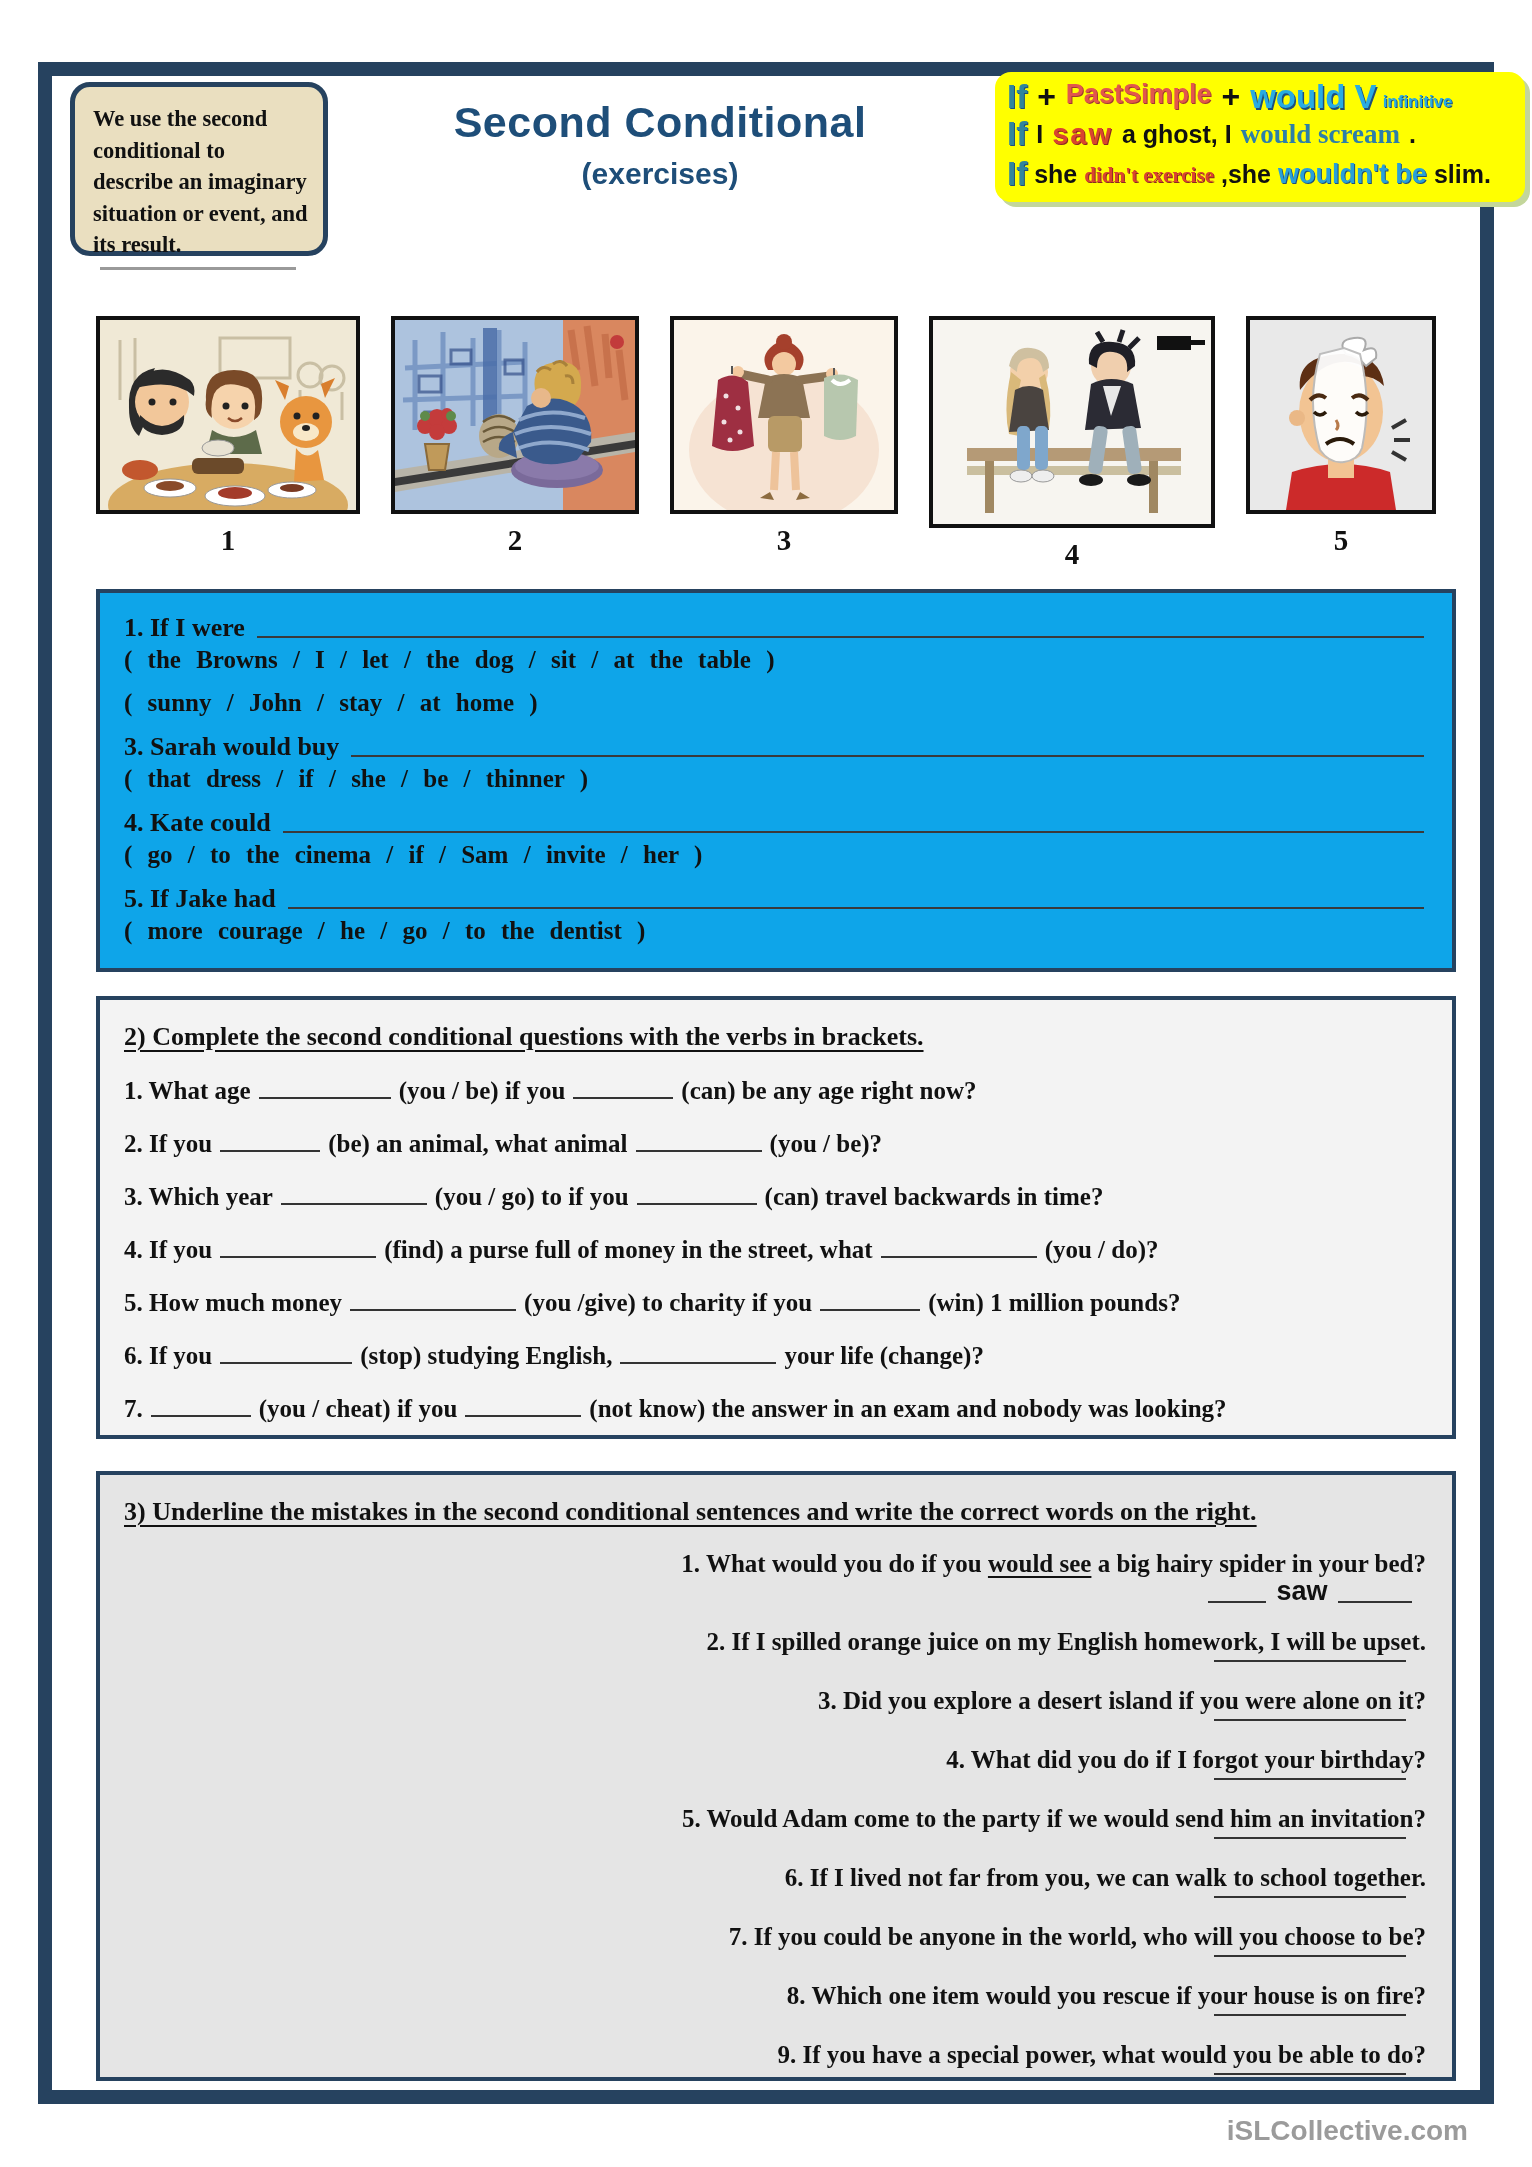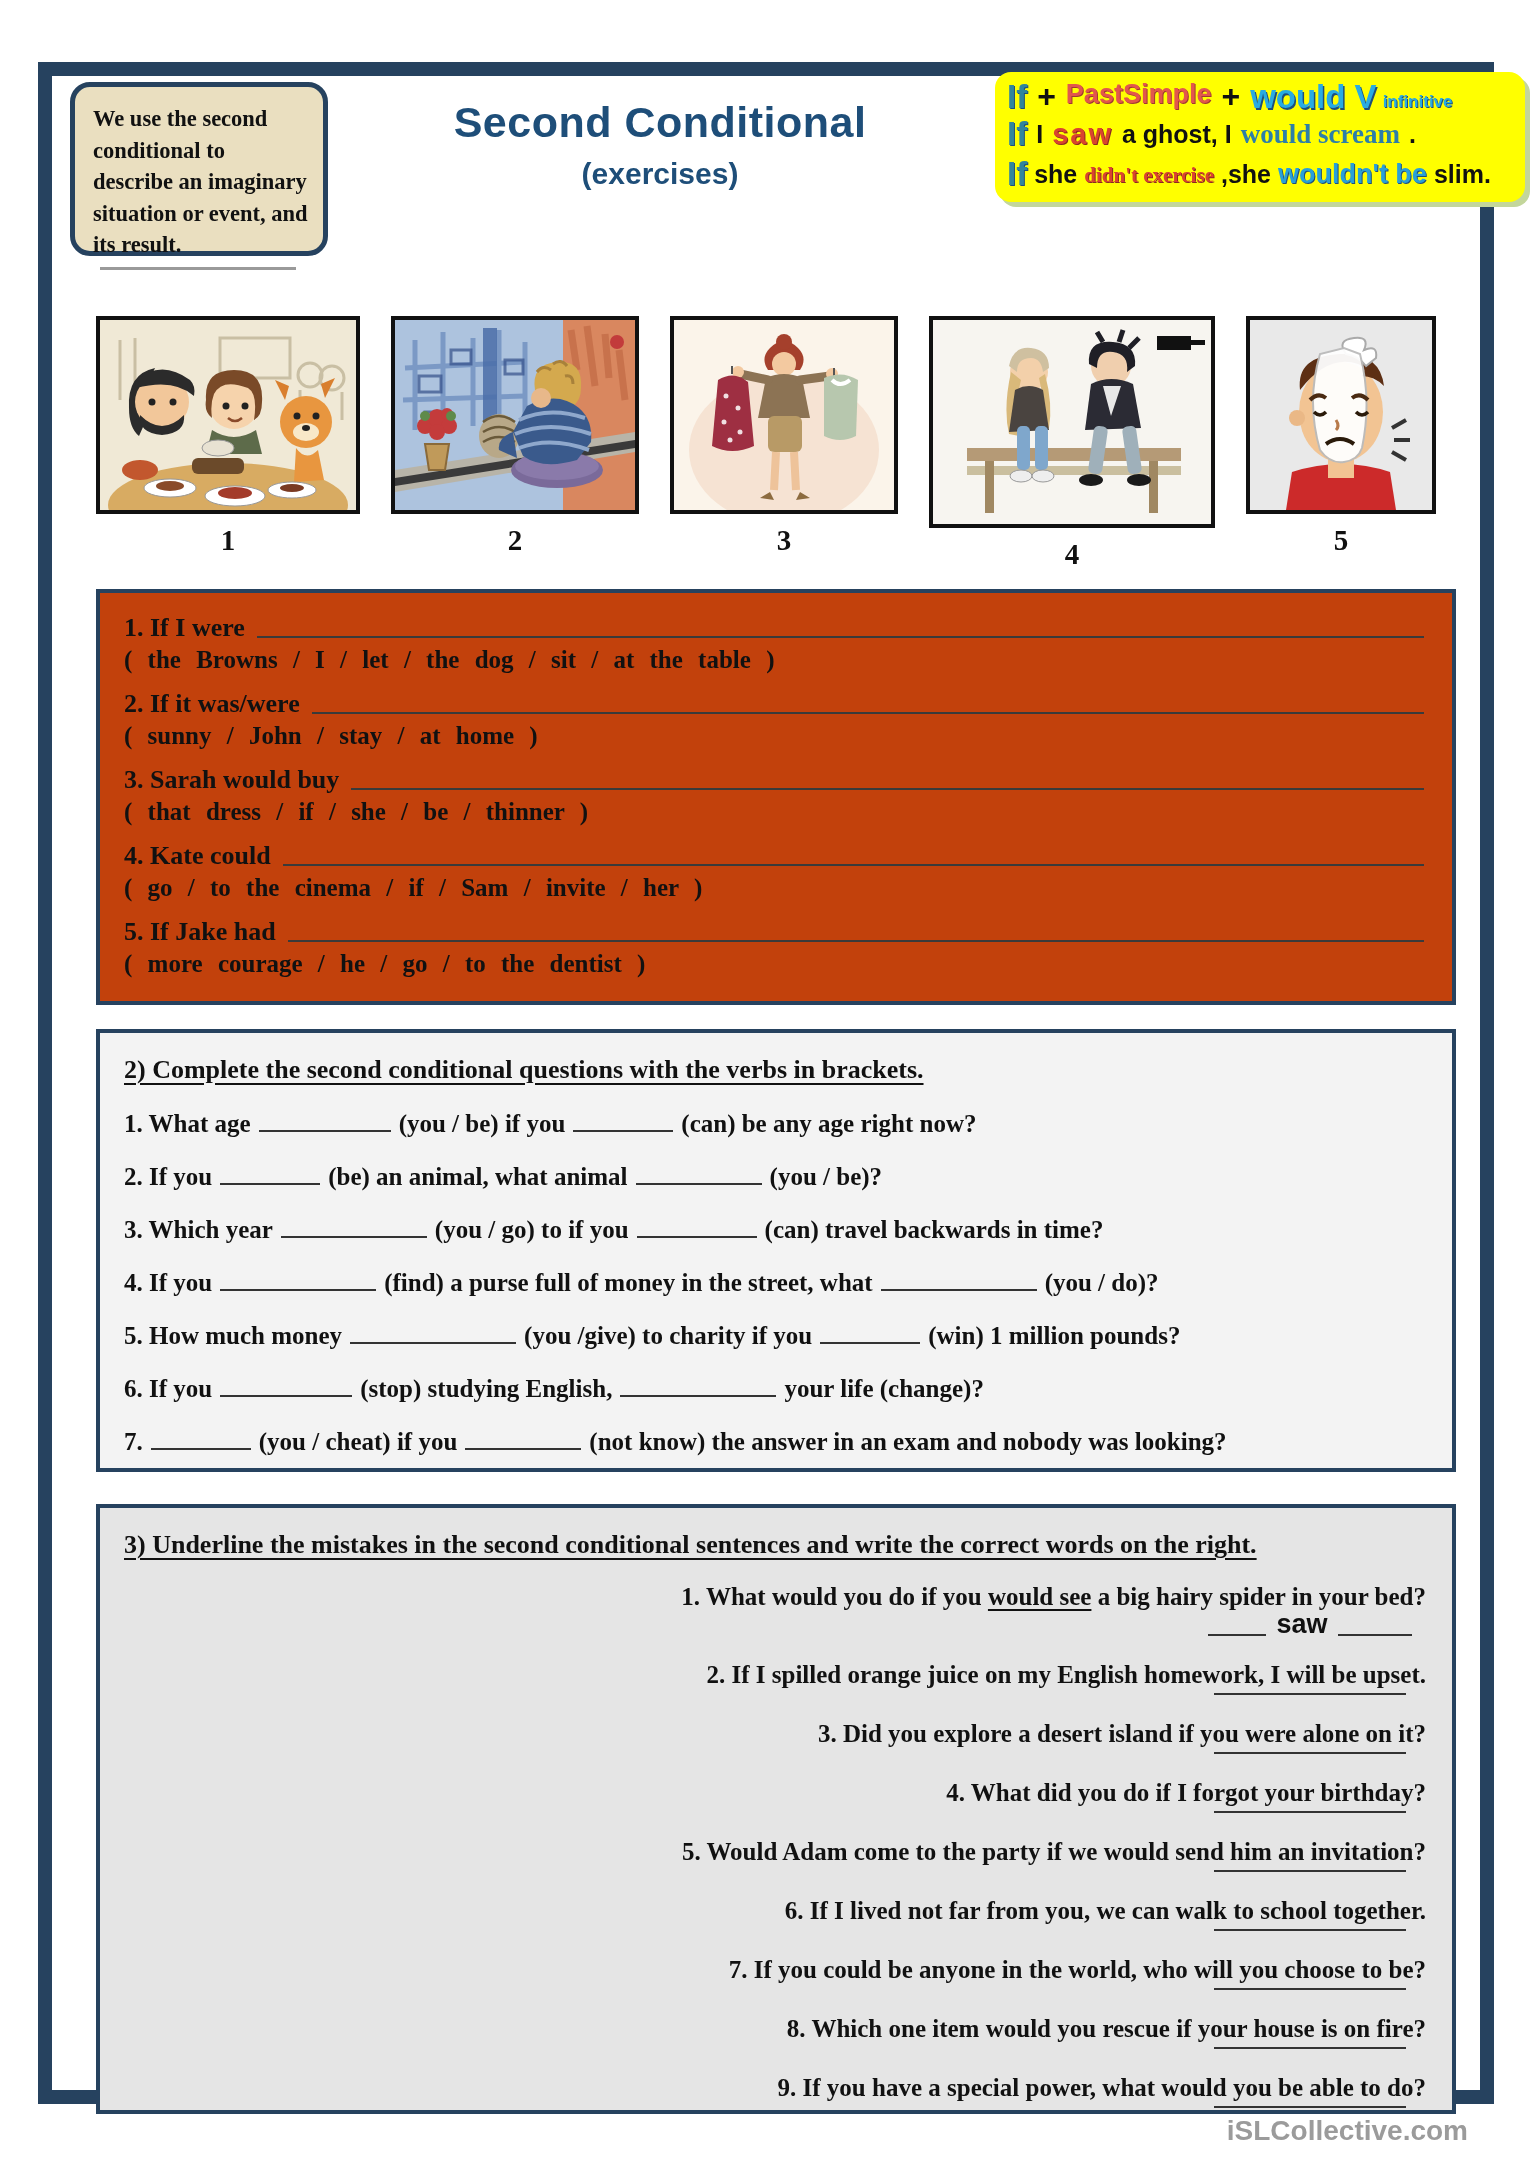--- a/index.html
+++ b/index.html
@@ -56,21 +56,21 @@
     text-decoration-thickness:2px;white-space:nowrap;
   }
   .ex1-heading{margin-left:44px;}
   
   .pics-row{display:flex;justify-content:space-between;align-items:flex-start;margin-top:20px;width:1340px;}
   figure.pic{margin:0;text-align:center;}
   .pic-frame{border:4px solid #111;background:#fff;line-height:0;}
   figcaption{font-size:29px;font-weight:700;margin-top:10px;}
   
   .ex-box{border:4px solid #26425f;box-sizing:border-box;width:1360px;}
-  .ex1-box{background:#c2410c;margin-top:18px;padding:20px 28px 8px 24px;}
+  .ex1-box{background:#0ea5e9;margin-top:18px;padding:20px 28px 8px 24px;}
   .ex1-item{margin-bottom:15px;}
   .ex1-line{display:flex;align-items:flex-end;font-size:26px;font-weight:700;}
   .ex1-prefix{white-space:nowrap;}
   .blank-fill{flex:1;border-bottom:2px solid #3a3a3a;margin-left:12px;margin-bottom:5px;}
   .ex1-words{font-size:25px;font-weight:700;word-spacing:9px;margin-top:3px;}
   .ex2-box{background:#f3f3f3;margin-top:24px;padding:22px 26px 12px 24px;}
   .ex2-q{font-size:25px;font-weight:700;margin-top:25px;white-space:nowrap;}
   .ex2-q:first-of-type{margin-top:28px;}
   .tok{}
   .blank{display:inline-block;border-bottom:2px solid #333;margin:0 8px;}
@@ -315,24 +315,20 @@
 
   <div class="ex-box ex1-box">
     <div class="ex1-item">
       <div class="ex1-line">
           <span class="ex1-prefix">1. If I were</span>
           <span class="blank-fill"></span>
         </div>
       <div class="ex1-words">( the Browns / I / let / the dog / sit / at the table )</div>
     </div>
     <div class="ex1-item">
-      <div class="ex1-line">
-          <span class="ex1-prefix">2. If it was/were</span>
-          <span class="blank-fill"></span>
-        </div>
       <div class="ex1-words">( sunny / John / stay / at home )</div>
     </div>
     <div class="ex1-item">
       <div class="ex1-line">
           <span class="ex1-prefix">3. Sarah would buy</span>
           <span class="blank-fill"></span>
         </div>
       <div class="ex1-words">( that dress / if / she / be / thinner )</div>
     </div>
     <div class="ex1-item">

